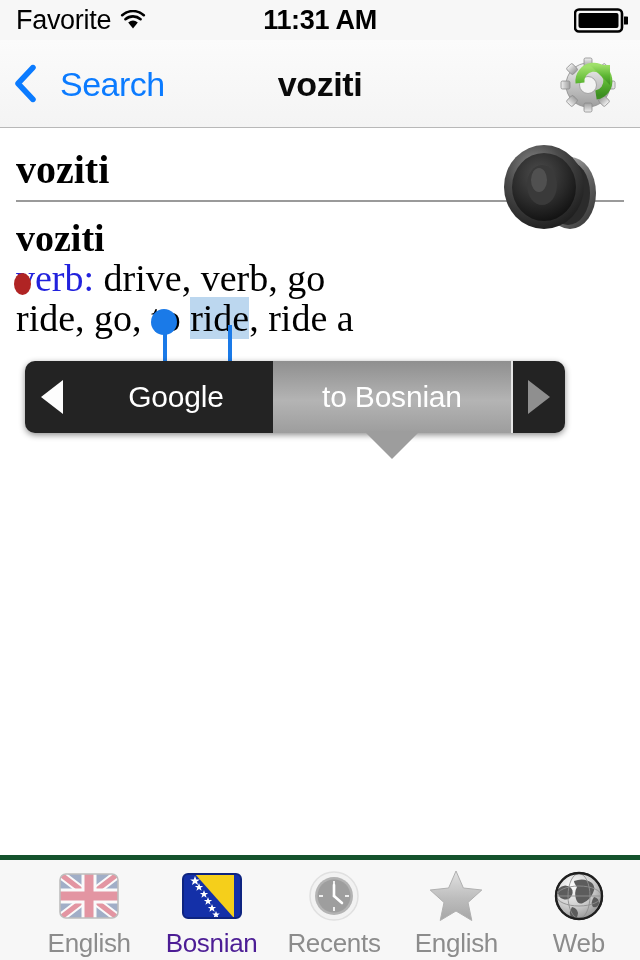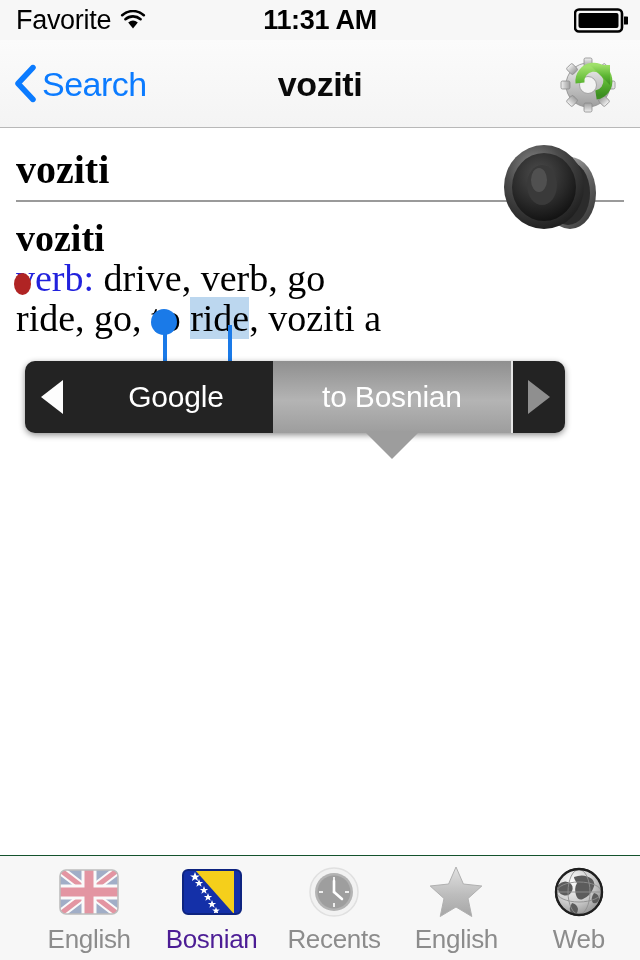--- a/index.html
+++ b/index.html
@@ -27,21 +27,21 @@
   .sb-batt{ position:absolute; right:12px; width:54px; height:25px; }
 
   
   .navbar{
     position:absolute; top:40px; left:0; width:640px; height:88px;
     background:linear-gradient(to bottom,#fbfbfb 0%, #f4f4f4 100%);
     border-bottom:1px solid #b8b8b8;
   }
   .nav-back{
     position:absolute; left:14px; top:50%; transform:translateY(-50%);
-    display:flex; align-items:center; gap:6px;
+    display:flex; align-items:center; gap:24px;
     color:#0b7bff; cursor:pointer;
   }
   .nav-chevron{ width:22px; height:38px; position:relative; }
   .nav-back-label{ font-size:34px; color:#0b7bff; letter-spacing:-0.5px; }
   .nav-title{
     position:absolute; left:0; top:50%; transform:translateY(-50%);
     width:640px; text-align:center;
     font-size:34px; font-weight:bold; color:#0a0a0a; letter-spacing:-0.4px;
   }
   .nav-gear{
@@ -135,21 +135,21 @@
     position:absolute; bottom:-26px; left:50%; transform:translateX(-50%);
     width:0;height:0;
     border-left:28px solid transparent;
     border-right:28px solid transparent;
     border-top:28px solid #9d9d9d;
   }
 
   
   .tabbar{
     position:absolute; bottom:0; left:0; width:640px; height:105px;
-    background:#f7f7f7; border-top:1px solid #14532d;
+    background:#f7f7f7; border-top:5px solid #14532d;
     display:flex; align-items:flex-start;padding-left:28px;
   }
   .tab{
     flex:1 1 0; height:100%;
     display:flex; flex-direction:column; align-items:center; justify-content:flex-start;
     padding-top:10px; cursor:pointer;
   }
   .tab-ico{ width:62px; height:52px; display:flex; align-items:center; justify-content:center; }
   .tab-label{ margin-top:6px; font-size:26px; color:#8c8c8c; letter-spacing:-0.3px; }
   .tab.active .tab-label{ color:#4c1d95; }
@@ -233,21 +233,21 @@
     <div class="headword">voziti</div>
     <div class="rule"></div>
 
     <div class="entry">
       <span class="entry-head">voziti</span>
       <span class="defline">
         <span class="pos">verb:</span>
         <span>drive, verb, go</span>
       </span>
       <span class="defline">
-        <span>ride, go, to </span><span class="sel-hl">ride</span><span>, voziti a</span>
+        <span>ride, go, to </span><span class="sel-hl">ride</span><span>, ride a</span>
       </span>
     </div>
 
     <div class="red-dot"></div>
 
     <div class="handle-bar" style="left:163px; top:196px; height:60px;"></div>
     <div class="handle" style="left:151px; top:180px;"></div>
     <div class="handle-bar" style="left:228px; top:196px; height:60px;"></div>
     <div class="handle" style="left:217px; top:246px;"></div>
 

